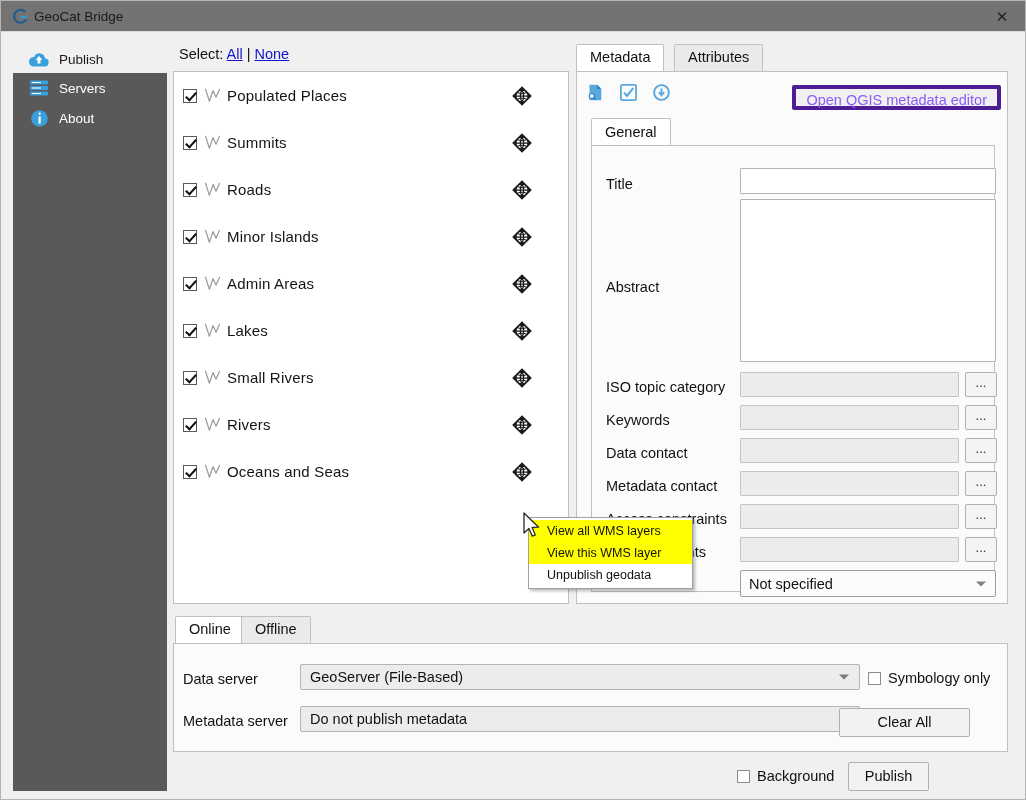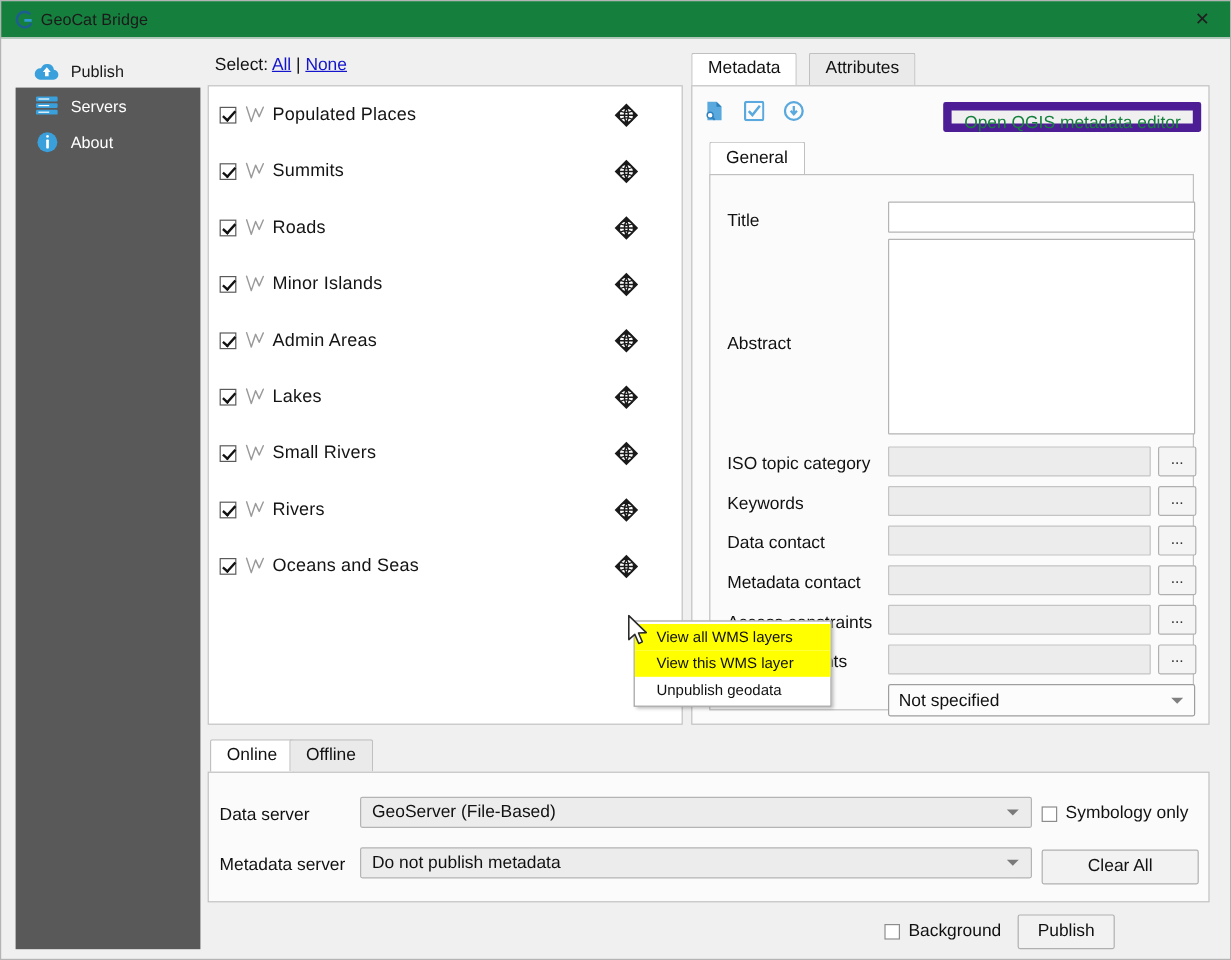--- a/index.html
+++ b/index.html
@@ -15,21 +15,21 @@
   
   .window {
     position: absolute; left: 0; top: 0;
     width: 1026px; height: 800px;
     background: #f0f0f0;
     border: 1px solid #b4b4b4;
   }
   .titlebar {
     position: absolute; left: 0; top: 0;
     width: 1024px; height: 31px;
-    background: #15803d;
+    background: #737373;
     border-bottom: 1px solid #d9d9d9;
   }
   .title-logo {
     position: absolute; left: 10px; top: 7px;
     width: 18px; height: 18px;
   }
   .title-text {
     position: absolute; left: 33px; top: 7px;
     font-size: 13.5px; color: #1a1a1a;
     line-height: 18px;
@@ -188,23 +188,23 @@
   }
   .md-toolbar {
     position: absolute; left: 10px; top: 12px;
     display: flex; align-items: center; gap: 16px;
   }
   .md-icon { width: 17px; height: 17px; cursor: pointer; }
   .qgis-btn {
     position: absolute; right: 6px; top: 13px;
     height: 25px; line-height: 23px;
     padding: 0 10px;
-    font-size: 14.5px; color: #15803d;
+    font-size: 14.5px; color: #8b5cf6;
     background: #f0f0f0;
-    border: 7px solid #4c1d95;
+    border: 4px solid #4c1d95;
     border-radius: 2px;
     cursor: pointer;
     white-space: nowrap;
   }
   .gen-tab {
     position: absolute; left: 14px; top: 46px;
     height: 36px; line-height: 26px;
     padding: 0 13px;
     font-size: 14.5px; color: #111;
     background: #ffffff;
@@ -618,21 +618,21 @@
     <div class="b-combo" style="left:126px; top:62px; width:560px; height:26px;">
       <span class="cval">Do not publish metadata</span>
       <span class="carrow"></span>
     </div>
 
     <div class="cb-wrap" style="left:694px; top:26px;">
       <span class="cb-box"></span>
       <span class="cb-text">Symbology only</span>
     </div>
 
-    <div class="plain-btn" style="left:694px; top:64px; width:131px; height:29px; line-height:27px;">Clear All</div>
+    <div class="plain-btn" style="left:665px; top:64px; width:131px; height:29px; line-height:27px;">Clear All</div>
   </div>
 
   <div class="cb-wrap" style="left:736px; top:767px;">
     <span class="cb-box"></span>
     <span class="cb-text">Background</span>
   </div>
   <div class="plain-btn" style="left:847px; top:761px; width:81px; height:29px; line-height:27px;">Publish</div>
   <div class="plain-btn" style="left:935px; top:799px; width:78px; height:29px; line-height:27px;">Close</div>
 
 </div>

